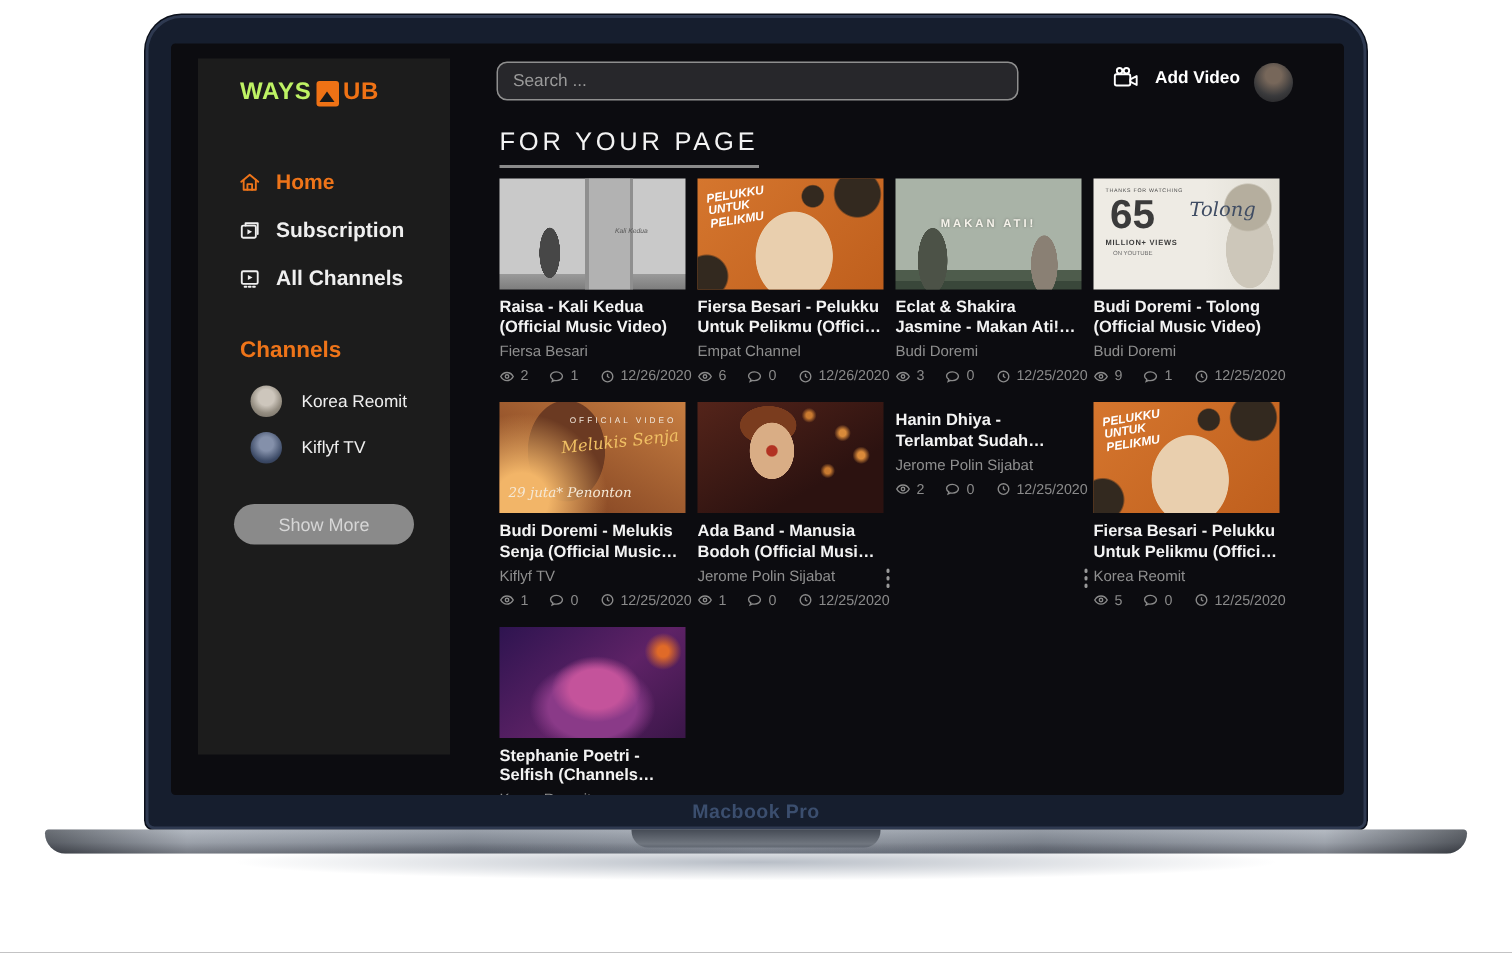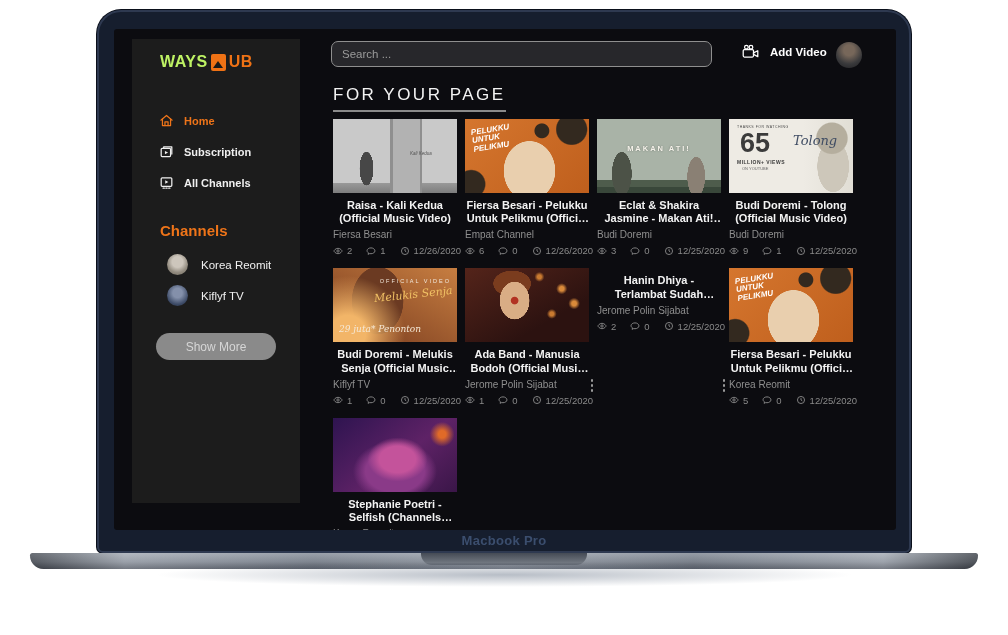--- a/index.html
+++ b/index.html
@@ -43,39 +43,39 @@
     position:absolute; left:18px; top:10px; width:168px; height:464px;
     background:#1c1c1c; color:#e8e8e8;
   }
   .logo{ display:flex; align-items:center; gap:3px; margin:14px 0 0 28px; font-weight:800; font-size:16px; letter-spacing:.5px; }
   .logo .w{ color:#bef264; }
   .logo .u{ color:#ef7215; }
   .logo-box{ width:15px; height:17px; background:#ef7215; border-radius:2px; display:inline-flex; align-items:flex-end; justify-content:center; }
   .logo-box::after{ content:""; width:0; height:0; border-left:5px solid transparent; border-right:5px solid transparent; border-bottom:7px solid #191919; margin-bottom:3px; }
 
   .nav{ margin-top:34px; }
-  .nav-item{ display:flex; align-items:center; gap:10px; padding:8px 0 8px 27px; font-size:11px; font-weight:600; color:#efefef; cursor:pointer; }
+  .nav-item{ display:flex; align-items:center; gap:10px; padding:8px 0 8px 27px; font-size:14px; font-weight:600; color:#efefef; cursor:pointer; }
   .nav-item svg{ width:15px; height:15px; }
   .nav-item.active{ color:#ee7419; }
 
   .channels-title{ margin:24px 0 10px 28px; color:#ee7419; font-size:15px; font-weight:800; }
   .channel-row{ display:flex; align-items:center; gap:13px; padding:5px 0 5px 35px; font-size:11.5px; color:#efefef; cursor:pointer; }
   .channel-avatar{ width:21px; height:21px; border-radius:50%; flex:0 0 auto; }
   .av-0{ background:radial-gradient(circle at 50% 38%,#cdc6bc 0 32%,#938c80 62%,#6b655c); }
   .av-1{ background:radial-gradient(circle at 50% 38%,#8490aa 0 28%,#3c4a66 68%,#262e42); }
 
   .show-more{
     display:block; margin:22px auto 0 auto; width:120px; height:27px; border:none;
     border-radius:14px; background:#8a8a8a; color:#d6d6d6; font-size:12px;
     font-family:"Liberation Sans",sans-serif; cursor:pointer;
   }
 
   
   .search-input{
-    position:absolute; left:217px; top:12px; width:381px; height:26px;
+    position:absolute; left:217px; top:12px; width:348px; height:26px;
     background:#27272b; border:1.5px solid #8f8f8f; border-radius:7px;
     color:#cccccc; font-size:11.5px; padding:0 10px; outline:none;
     font-family:"Liberation Sans",sans-serif;
   }
   .search-input::placeholder{ color:#9a9a9a; }
   .add-video{ position:absolute; left:626px; top:13px; display:flex; align-items:center; gap:9px; color:#ffffff; cursor:pointer; }
   .add-video svg{ width:21px; height:19px; }
   .add-video-label{ font-size:11.5px; font-weight:700; }
   .avatar-top{
     position:absolute; left:722px; top:13px; width:26px; height:26px; border-radius:50%;
@@ -88,21 +88,21 @@
     font-weight:500; letter-spacing:2.5px; padding-bottom:5px; border-bottom:2px solid #8a8a8a;text-align:right;
   }
   .grid{
     position:absolute; left:219px; top:90px;
     display:grid; grid-template-columns:repeat(4,124px); column-gap:8px; row-gap:12px;
   }
   .card{ position:relative; width:124px; min-height:126px; }
   .thumb{ position:relative; width:124px; height:74px; overflow:hidden; }
   .v-title{
     margin-top:6px; font-size:11px; font-weight:700; color:#f3f3f3; line-height:1.2;
-    display:-webkit-box; -webkit-line-clamp:2; -webkit-box-orient:vertical; overflow:hidden;text-align:center;
+    display:-webkit-box; -webkit-line-clamp:2; -webkit-box-orient:vertical; overflow:hidden;
   }
   .v-channel{ margin-top:4px; font-size:10px; color:#8f8f8f; }
   .v-stats{ margin-top:5px; display:flex; align-items:center; color:#8a8a8a; font-size:9.5px; }
   .stat{ display:flex; align-items:center; gap:4px; margin-right:14px; }
   .stat svg{ width:10px; height:10px; }
   .kebab{ position:absolute; right:-6px; bottom:12px; display:flex; flex-direction:column; gap:2.5px; cursor:pointer; padding:2px; }
   .kebab i{ width:2.5px; height:2.5px; border-radius:50%; background:#9a9a9a; }
 
   
   .tt{ position:absolute; display:block; line-height:1.1; white-space:pre-line; }

